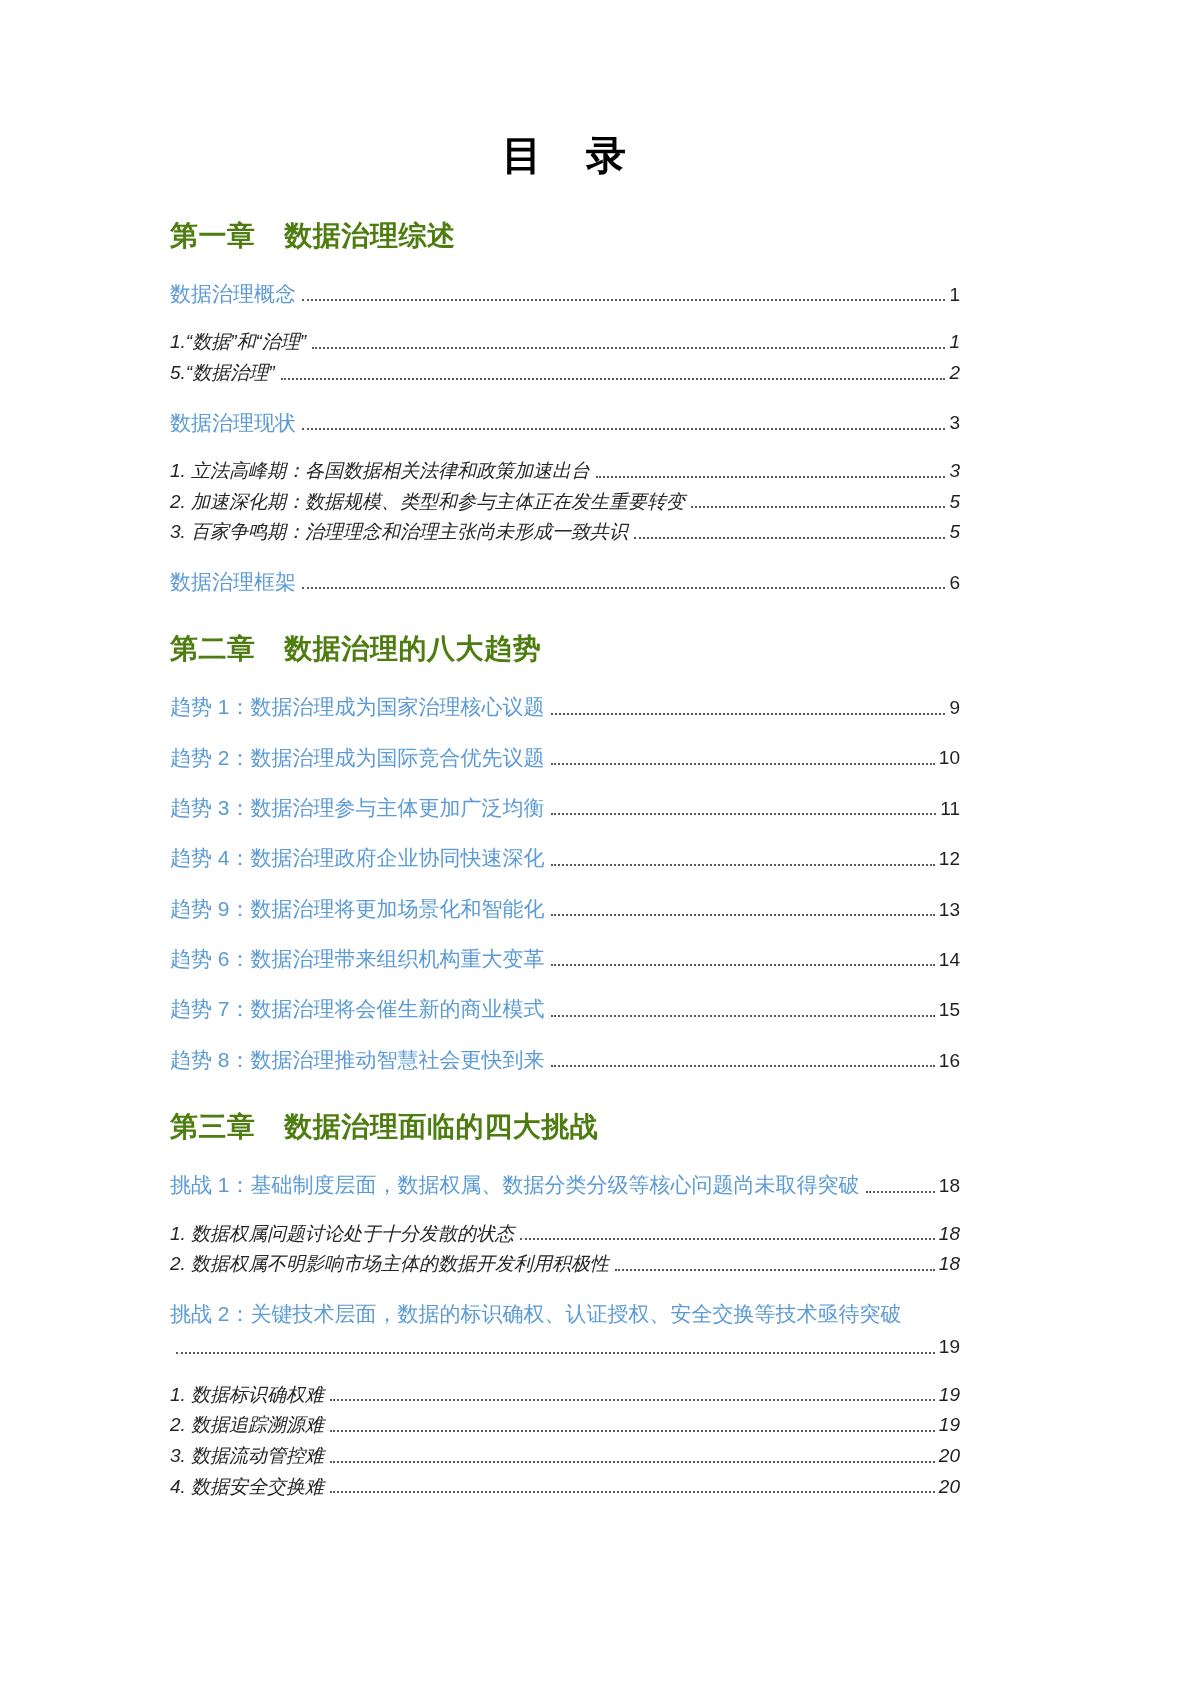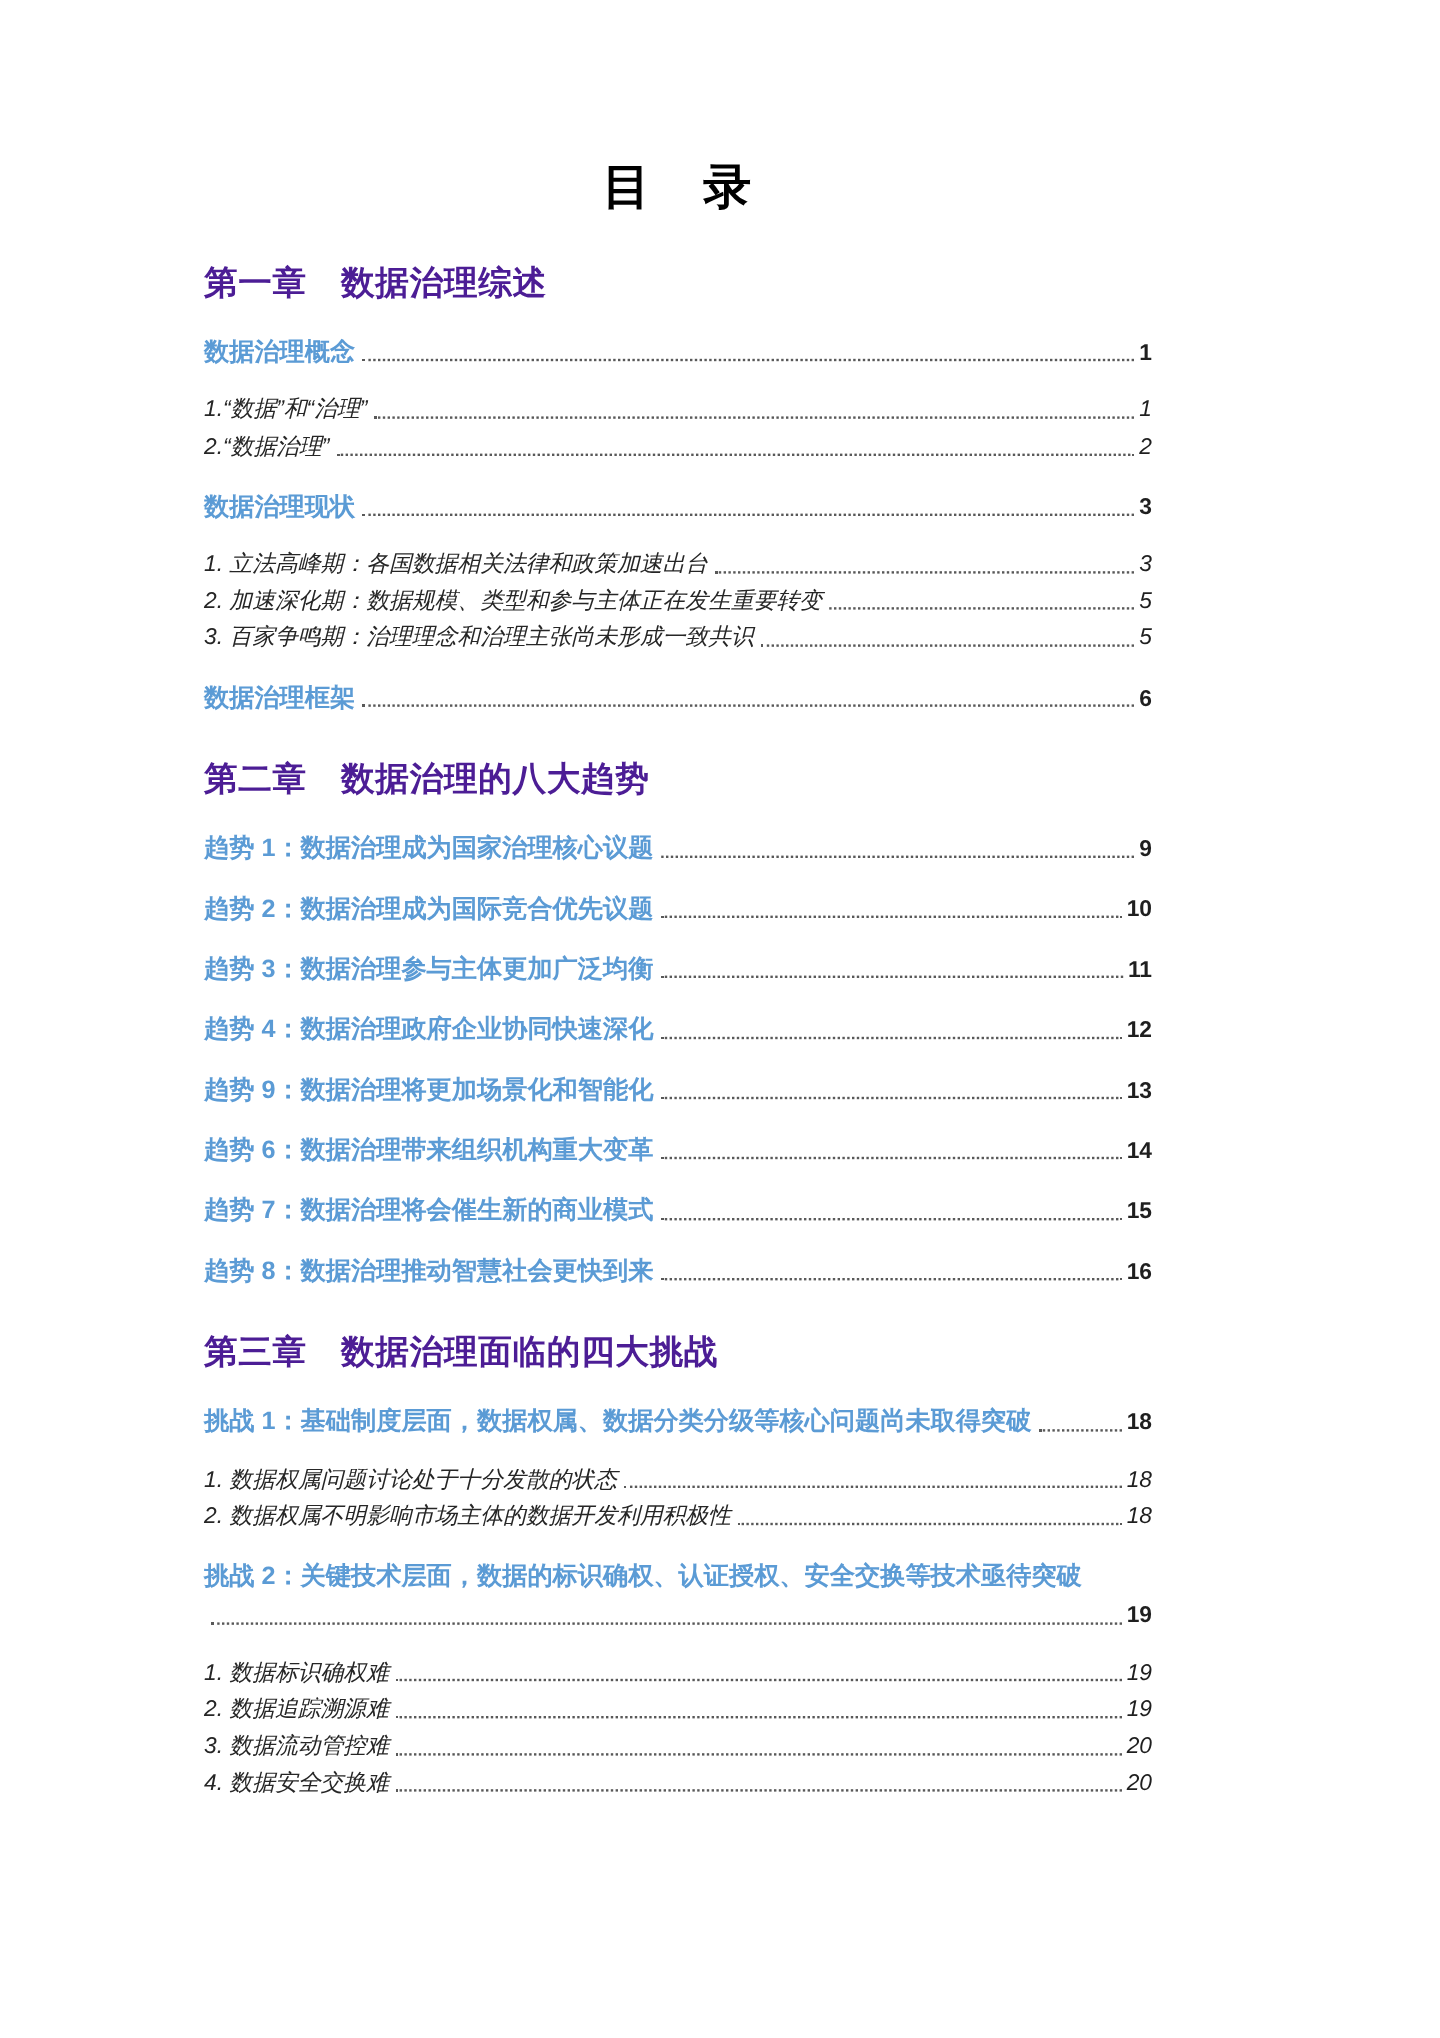--- a/index.html
+++ b/index.html
@@ -20,36 +20,35 @@
     text-align: center;
     font-size: 40px;
     font-weight: bold;
     color: #000000;
     letter-spacing: 0.05em;
     margin-bottom: 28px;
   }
   .chapter-heading {
     font-size: 28px;
     font-weight: bold;
-    color: #4c1d95;
+    color: #4d7c0f;
     margin: 34px 0 24px 0;
     letter-spacing: 0.02em;
   }
   .entry {
     display: flex;
     align-items: flex-end;
     font-size: 20px;
     line-height: 1.4;
   }
   .entry .label { white-space: pre-wrap; }
   .entry.blue {
     color: #5B9BD5;
     margin: 21px 0;
     font-size: 21px;
-    font-weight: bold;
   }
   .entry.black {
     color: #262626;
     margin: 4px 0;
     font-size: 19px;
     font-style: italic;
   }
   .leader {
     flex: 1 1 auto;
     min-width: 8px;
@@ -79,21 +78,21 @@
           <span class="label">数据治理概念</span>
           <span class="leader"></span>
           <span class="pagenum">1</span>
         </div>
         <div class="entry black">
           <span class="label">1.“数据”和“治理”</span>
           <span class="leader"></span>
           <span class="pagenum">1</span>
         </div>
         <div class="entry black">
-          <span class="label">2.“数据治理”</span>
+          <span class="label">5.“数据治理”</span>
           <span class="leader"></span>
           <span class="pagenum">2</span>
         </div>
         <div class="entry blue">
           <span class="label">数据治理现状</span>
           <span class="leader"></span>
           <span class="pagenum">3</span>
         </div>
         <div class="entry black">
           <span class="label">1. 立法高峰期：各国数据相关法律和政策加速出台</span>

